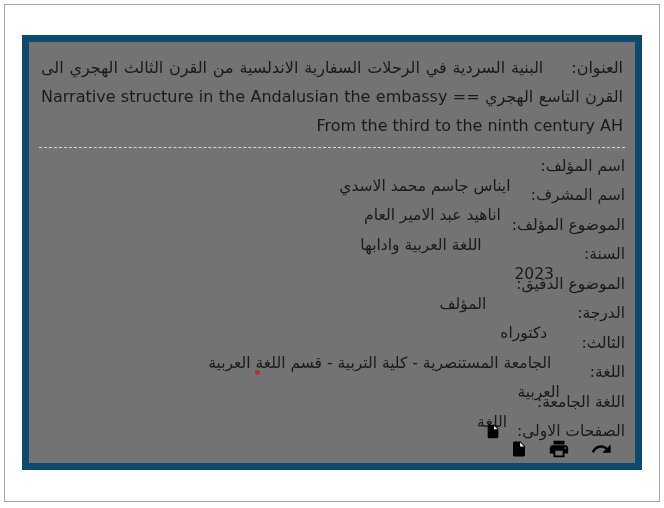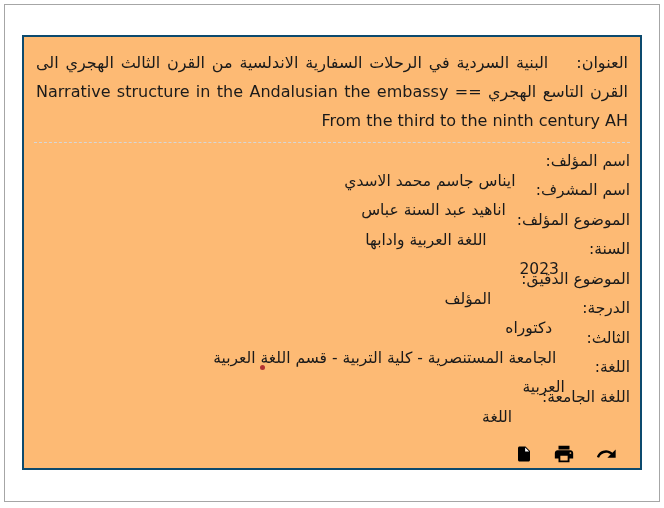--- a/index.html
+++ b/index.html
@@ -9,22 +9,22 @@
   .outer-frame {
     position: absolute;
     left: 4px; top: 4px; right: 4px; bottom: 6px;
     border: 1px solid #a6a6a6;
     background: #ffffff;
   }
 
   .record-card {
     position: absolute;
     left: 17px; top: 30px; right: 17px; bottom: 31px;
-    border: 2px solid #0c4a6e;
-    background: #fdba74;
+    border: 7px solid #0c4a6e;
+    background: #737373;
     padding: 9px 10px 6px 10px;
     direction: rtl;
   }
 
   .title-block {
     direction: rtl;
     text-align: justify;
     text-align-last: right;
     font-size: 16px;
     line-height: 29px;
@@ -98,21 +98,21 @@
 
     <div class="fields">
 
       <div class="field-row">
         <span class="field-label">اسم المؤلف:</span>
         <span class="field-value">ايناس جاسم محمد الاسدي</span>
       </div>
 
       <div class="field-row">
         <span class="field-label">اسم المشرف:</span>
-        <span class="field-value">اناهيد عبد السنة عباس</span>
+        <span class="field-value">اناهيد عبد الامير العام</span>
       </div>
 
       <div class="field-row">
         <span class="field-label">الموضوع المؤلف:</span>
         <span class="field-value">اللغة العربية وادابها</span>
       </div>
 
       <div class="field-row">
         <span class="field-label">السنة:</span>
         <span class="field-value">2023</span>
@@ -137,20 +137,29 @@
         <span class="field-label">اللغة:</span>
         <span class="field-value">العربية</span>
         <span class="red-dot"></span>
       </div>
 
       <div class="field-row">
         <span class="field-label">اللغة الجامعة:</span>
         <span class="field-value">اللغة</span>
       </div>
 
+      <div class="field-row">
+        <span class="field-label">الصفحات الاولى:</span>
+        <span class="inline-doc-icon">
+          <svg width="16" height="19" viewBox="0 0 24 24">
+            <path fill="#000000" d="M6 2c-1.1 0-2 .9-2 2v16c0 1.1.9 2 2 2h12c1.1 0 2-.9 2-2V8l-6-6H6z"></path>
+            <path fill="#ffffff" d="M13.5 3.2V8.5h5.3z"></path>
+          </svg>
+        </span>
+      </div>
 
     </div>
 
     <div class="bottom-toolbar">
       <span class="tool-icon">
         <svg width="18" height="22" viewBox="0 0 24 24">
           <path fill="#000000" d="M6 2c-1.1 0-2 .9-2 2v16c0 1.1.9 2 2 2h12c1.1 0 2-.9 2-2V8l-6-6H6z"></path>
           <path fill="#ffffff" d="M13.5 3.2V8.5h5.3z"></path>
         </svg>
       </span>

